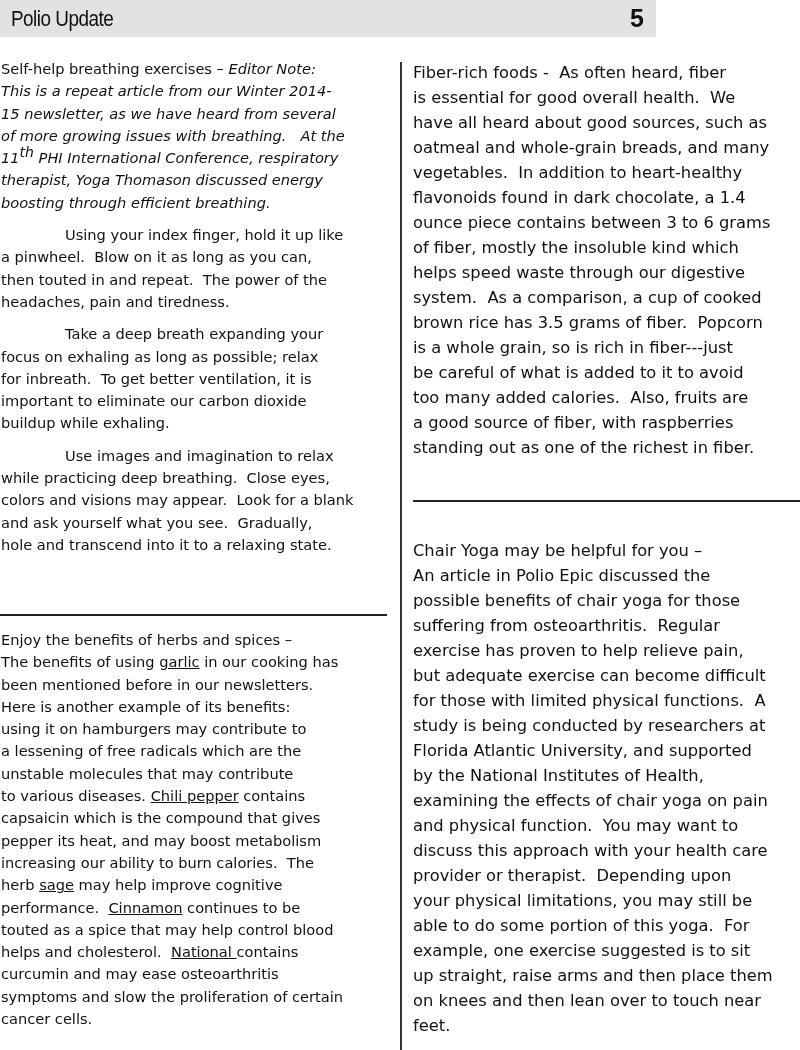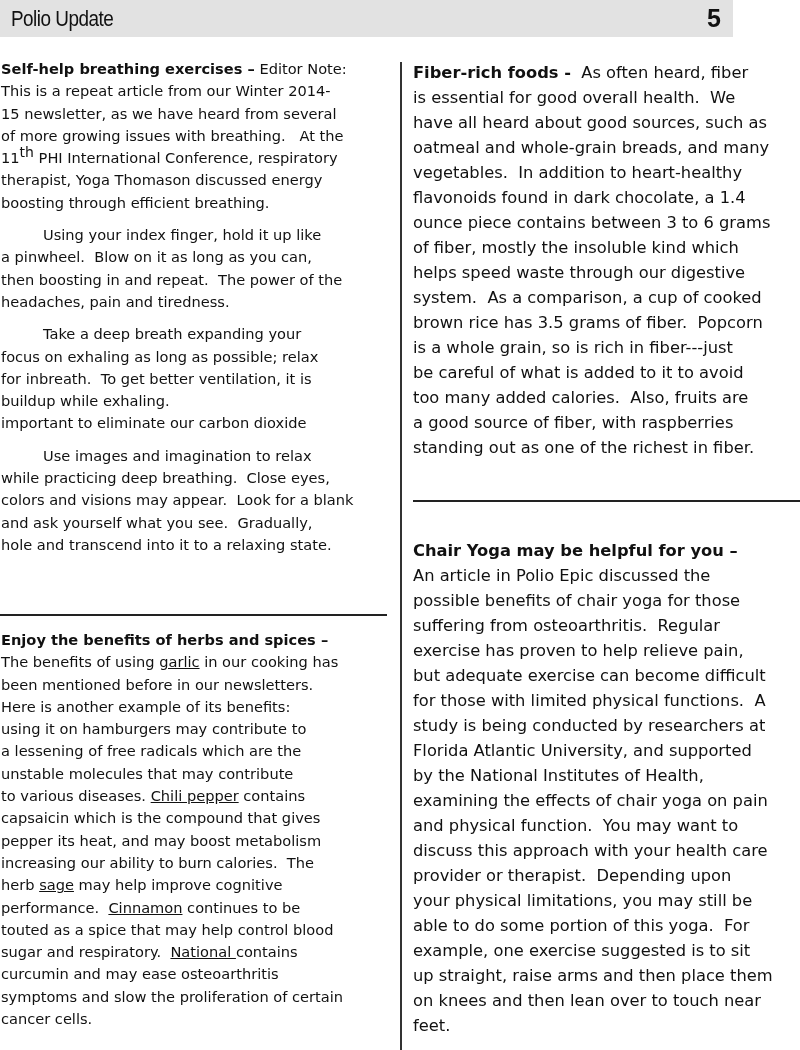--- a/index.html
+++ b/index.html
@@ -2,21 +2,21 @@
 <html><head>
 <meta charset="utf-8">
 <style>
   html, body { margin: 0; padding: 0; }
   body {
     width: 800px; height: 1050px; position: relative; overflow: hidden;
     background: #ffffff; color: #111111;
     font-family: "DejaVu Sans", sans-serif;
   }
   .header {
-    position: absolute; left: 0; top: 0; width: 733px; height: 37px;
+    position: absolute; left: 0; top: 0; width: 656px; height: 37px;
     background: #e2e2e2;
   }
   .header-title {
     position: absolute; left: 11px; top: 6px;
     font-family: "Liberation Sans", sans-serif; font-size: 22px;
     letter-spacing: -0.6px; transform: scaleX(0.86); transform-origin: left top;
     color: #111;
   }
   .header-page {
     position: absolute; right: 12px; top: 4px;
@@ -27,24 +27,24 @@
     position: absolute; left: 400px; top: 62px; width: 2px; height: 988px;
     background: #333;
   }
   .col {
     position: absolute; top: 58px; font-size: 15.2px; line-height: 22.4px;
   }
   .col-left { left: 1px; width: 392px; font-size: 14.6px; line-height: 22.3px; }
   .col-right { left: 413px; width: 390px; font-size: 16.3px; line-height: 25px; }
   p { margin: 0; }
   .line { display: block; white-space: pre; }
-  .b { font-weight: bold; }
-  .i { }
+  .b { font-weight: normal; }
+  .i { font-style: italic; }
   .u { text-decoration: underline; }
-  .indent { padding-left: 42px; }
+  .indent { padding-left: 64px; }
   .gap { height: 10px; }
   .hr-left {
     position: absolute; left: 0; top: 614px; width: 387px; height: 2px; background: #222;
   }
   .hr-right {
     position: absolute; left: 413px; top: 500px; width: 387px; height: 2px; background: #222;
   }
   sup { font-size: 14px; line-height: 0; }
 </style>
 </head>
@@ -65,30 +65,30 @@
       <span class="line i">15 newsletter, as we have heard from several</span>
       <span class="line i">of more growing issues with breathing.   At the</span>
       <span class="line i"><span>11</span><sup>th</sup><span> PHI International Conference, respiratory</span></span>
       <span class="line i">therapist, Yoga Thomason discussed energy</span>
       <span class="line i">boosting through efficient breathing.</span>
     </p>
     <div class="gap"></div>
     <p>
       <span class="line indent">Using your index finger, hold it up like</span>
       <span class="line">a pinwheel.  Blow on it as long as you can,</span>
-      <span class="line">then boosting in and repeat.  The power of the</span>
+      <span class="line">then touted in and repeat.  The power of the</span>
       <span class="line">headaches, pain and tiredness.</span>
     </p>
     <div class="gap"></div>
     <p>
       <span class="line indent">Take a deep breath expanding your</span>
       <span class="line">focus on exhaling as long as possible; relax</span>
       <span class="line">for inbreath.  To get better ventilation, it is</span>
+      <span class="line">important to eliminate our carbon dioxide</span>
       <span class="line">buildup while exhaling.</span>
-      <span class="line">important to eliminate our carbon dioxide</span>
     </p>
     <div class="gap"></div>
     <p>
       <span class="line indent">Use images and imagination to relax</span>
       <span class="line">while practicing deep breathing.  Close eyes,</span>
       <span class="line">colors and visions may appear.  Look for a blank</span>
       <span class="line">and ask yourself what you see.  Gradually,</span>
       <span class="line">hole and transcend into it to a relaxing state.</span>
     </p>
   </section>
@@ -105,21 +105,21 @@
     <span class="line">using it on hamburgers may contribute to</span>
     <span class="line">a lessening of free radicals which are the</span>
     <span class="line">unstable molecules that may contribute</span>
     <span class="line"><span>to various diseases. </span><span class="u">Chili pepper</span><span> contains</span></span>
     <span class="line">capsaicin which is the compound that gives</span>
     <span class="line">pepper its heat, and may boost metabolism</span>
     <span class="line">increasing our ability to burn calories.  The</span>
     <span class="line"><span>herb </span><span class="u">sage</span><span> may help improve cognitive</span></span>
     <span class="line"><span>performance.  </span><span class="u">Cinnamon</span><span> continues to be</span></span>
     <span class="line">touted as a spice that may help control blood</span>
-    <span class="line"><span>sugar and respiratory.  </span><span class="u">National </span><span>contains</span></span>
+    <span class="line"><span>helps and cholesterol.  </span><span class="u">National </span><span>contains</span></span>
     <span class="line">curcumin and may ease osteoarthritis</span>
     <span class="line">symptoms and slow the proliferation of certain</span>
     <span class="line">cancer cells.</span>
   </section>
 </div>
 
 <div class="col col-right" style="top:60px;">
   <section>
     <span class="line"><span class="b">Fiber-rich foods -</span><span>  As often heard, fiber</span></span>
     <span class="line">is essential for good overall health.  We</span>

